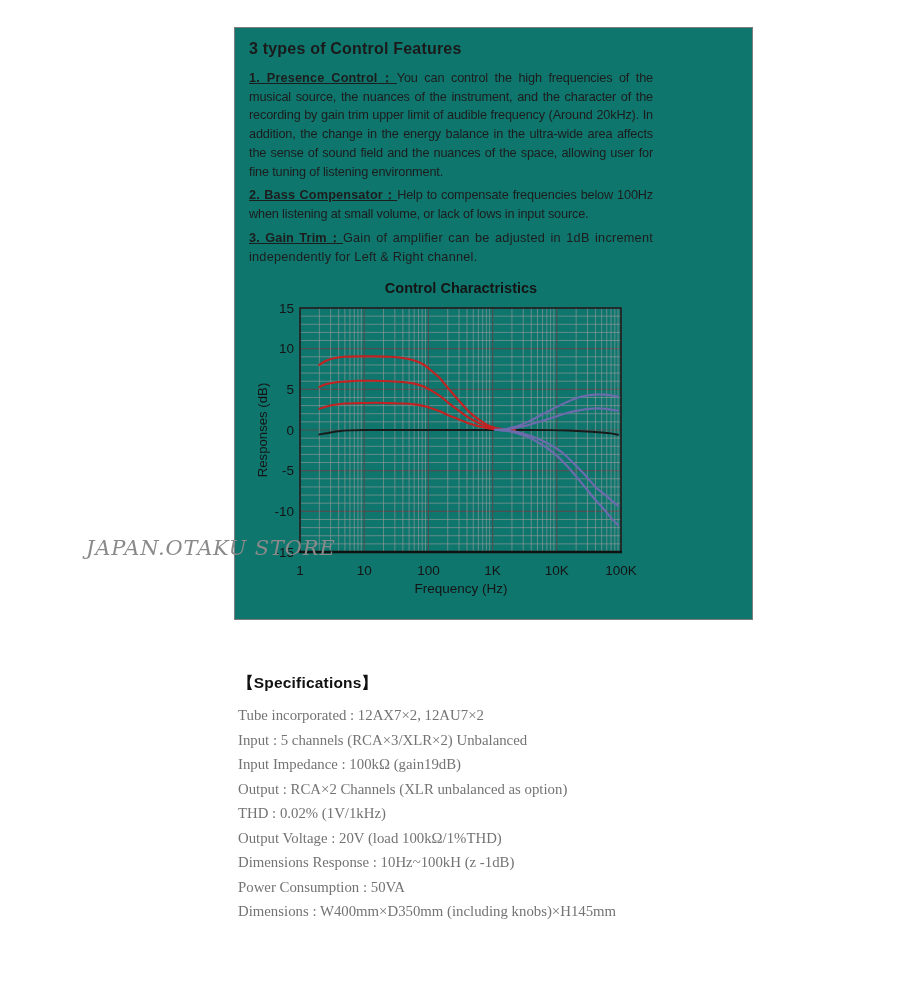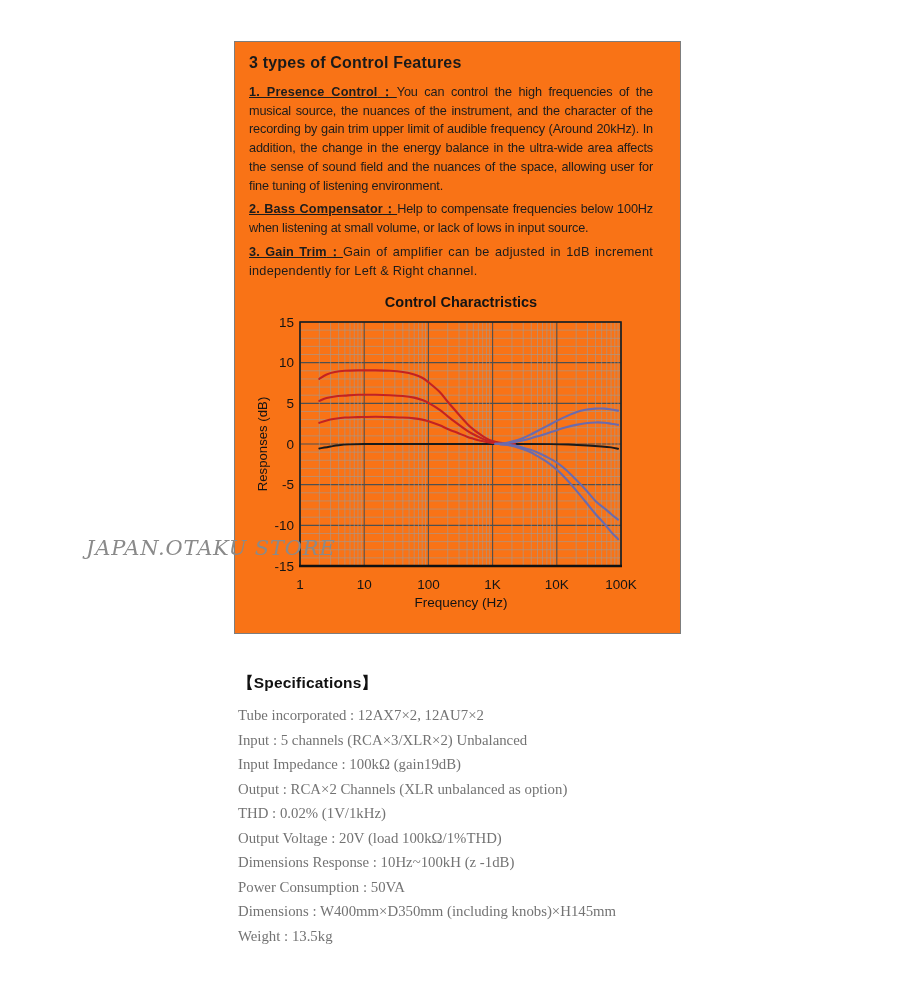--- a/index.html
+++ b/index.html
@@ -2,22 +2,22 @@
 <html><head>
 <meta charset="utf-8">
 <style>
   html,body{margin:0;padding:0;background:#ffffff;}
   .page{
     position:relative;width:909px;height:1000px;background:#ffffff;
     font-family:"Liberation Sans",sans-serif;overflow:hidden;
   }
   
   .panel{
-    position:absolute;left:234px;top:41px;width:447px;height:593px;
-    box-sizing:border-box;border:1px solid #7d7d7d;background:#f97316;
+    position:absolute;left:234px;top:27px;width:519px;height:593px;
+    box-sizing:border-box;border:1px solid #7d7d7d;background:#0f766e;
   }
   .panel-heading{
     position:absolute;left:14px;top:12px;margin:0;
     font-size:16px;font-weight:bold;color:#1a1a1a;letter-spacing:.2px;
   }
   .feature{
     position:absolute;left:14px;width:404px;margin:0;
     font-size:12.7px;line-height:18.7px;letter-spacing:-.15px;
     color:#1c1c1c;text-align:justify;
   }
@@ -186,17 +186,16 @@
     <ul id="specs-list">
         <li>Tube incorporated : 12AX7×2, 12AU7×2</li>
         <li>Input : 5 channels (RCA×3/XLR×2) Unbalanced</li>
         <li>Input Impedance : 100kΩ (gain19dB)</li>
         <li>Output : RCA×2 Channels (XLR unbalanced as option)</li>
         <li>THD : 0.02% (1V/1kHz)</li>
         <li>Output Voltage : 20V (load 100kΩ/1%THD)</li>
         <li>Dimensions Response : 10Hz~100kH (z -1dB)</li>
         <li>Power Consumption : 50VA</li>
         <li>Dimensions : W400mm×D350mm (including knobs)×H145mm</li>
-        <li>Weight : 13.5kg</li>
       </ul>
   </section>
 
 </div>
 
 </body></html>

